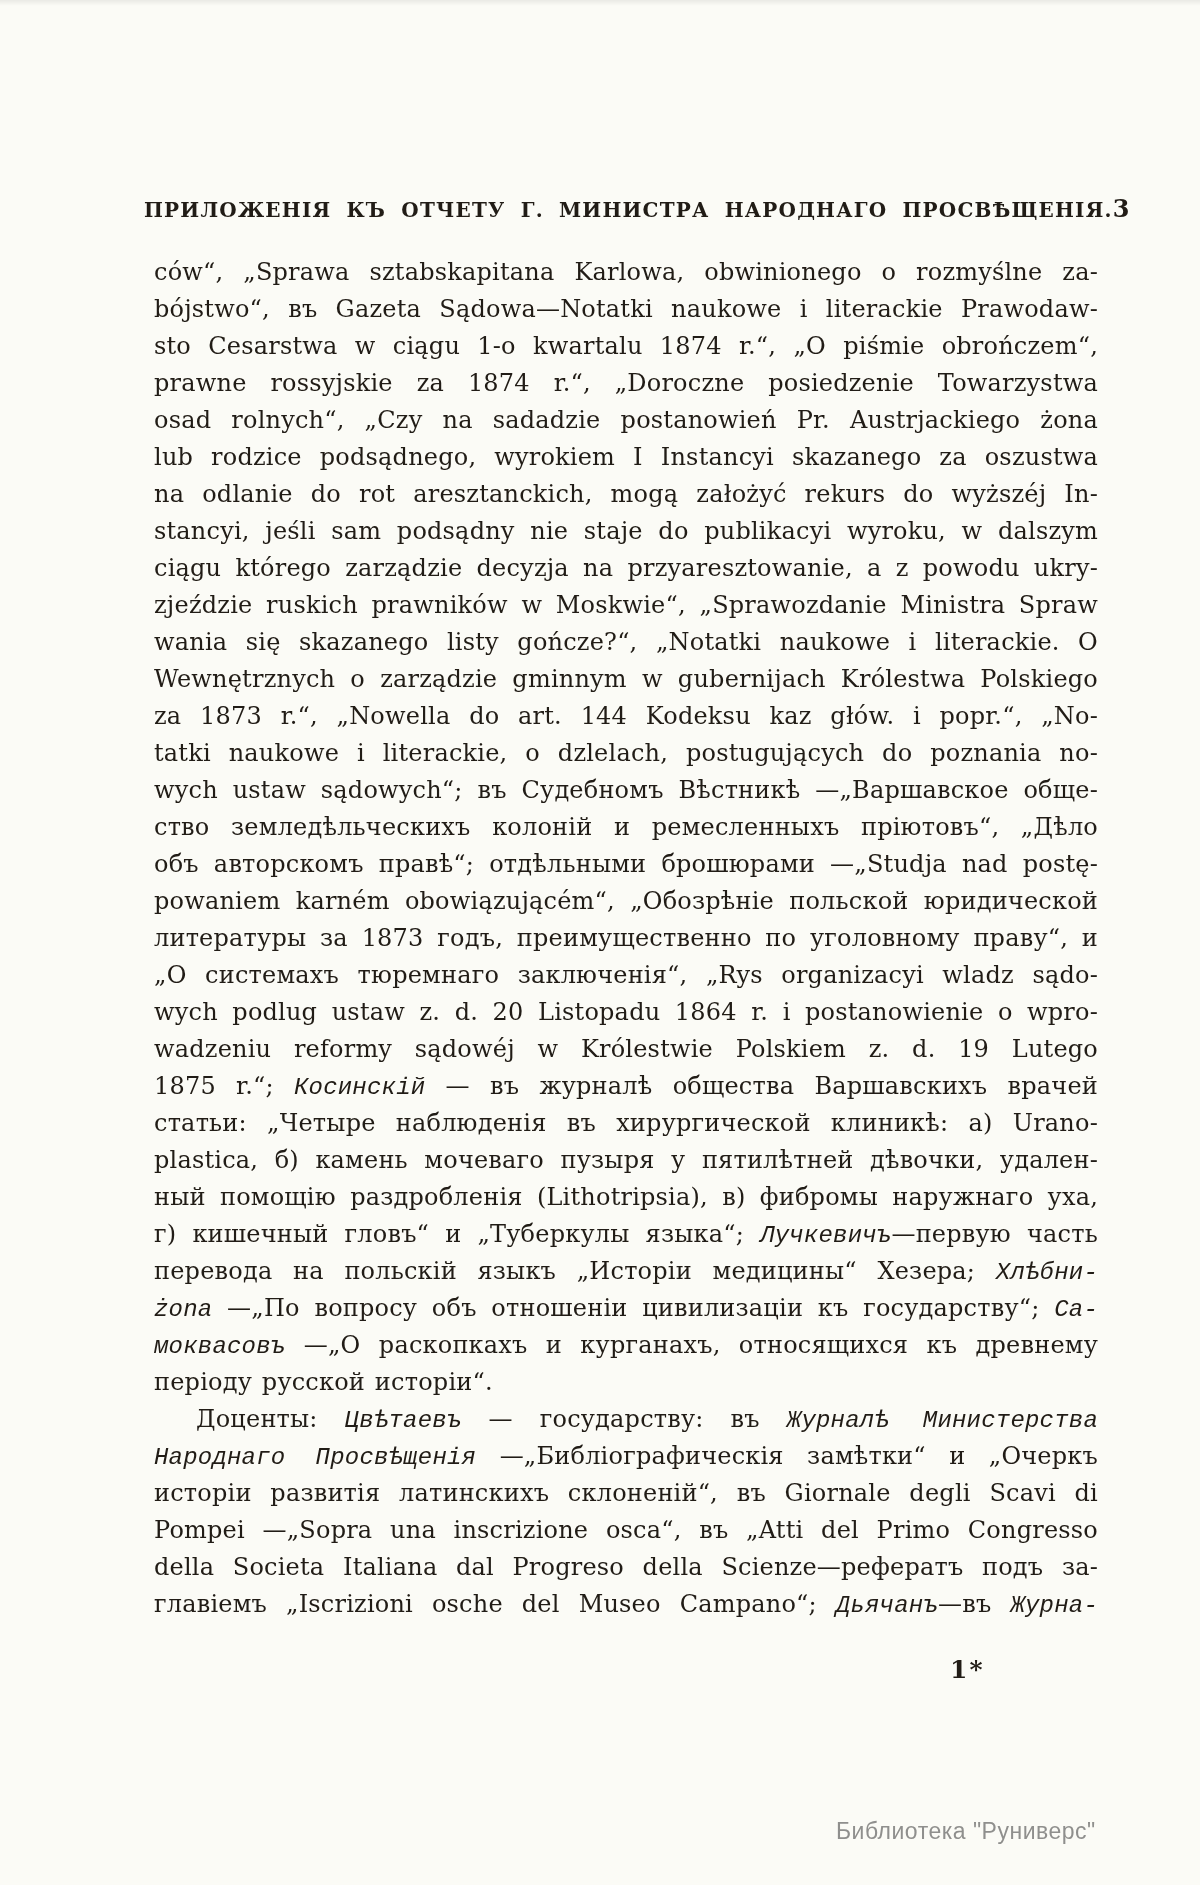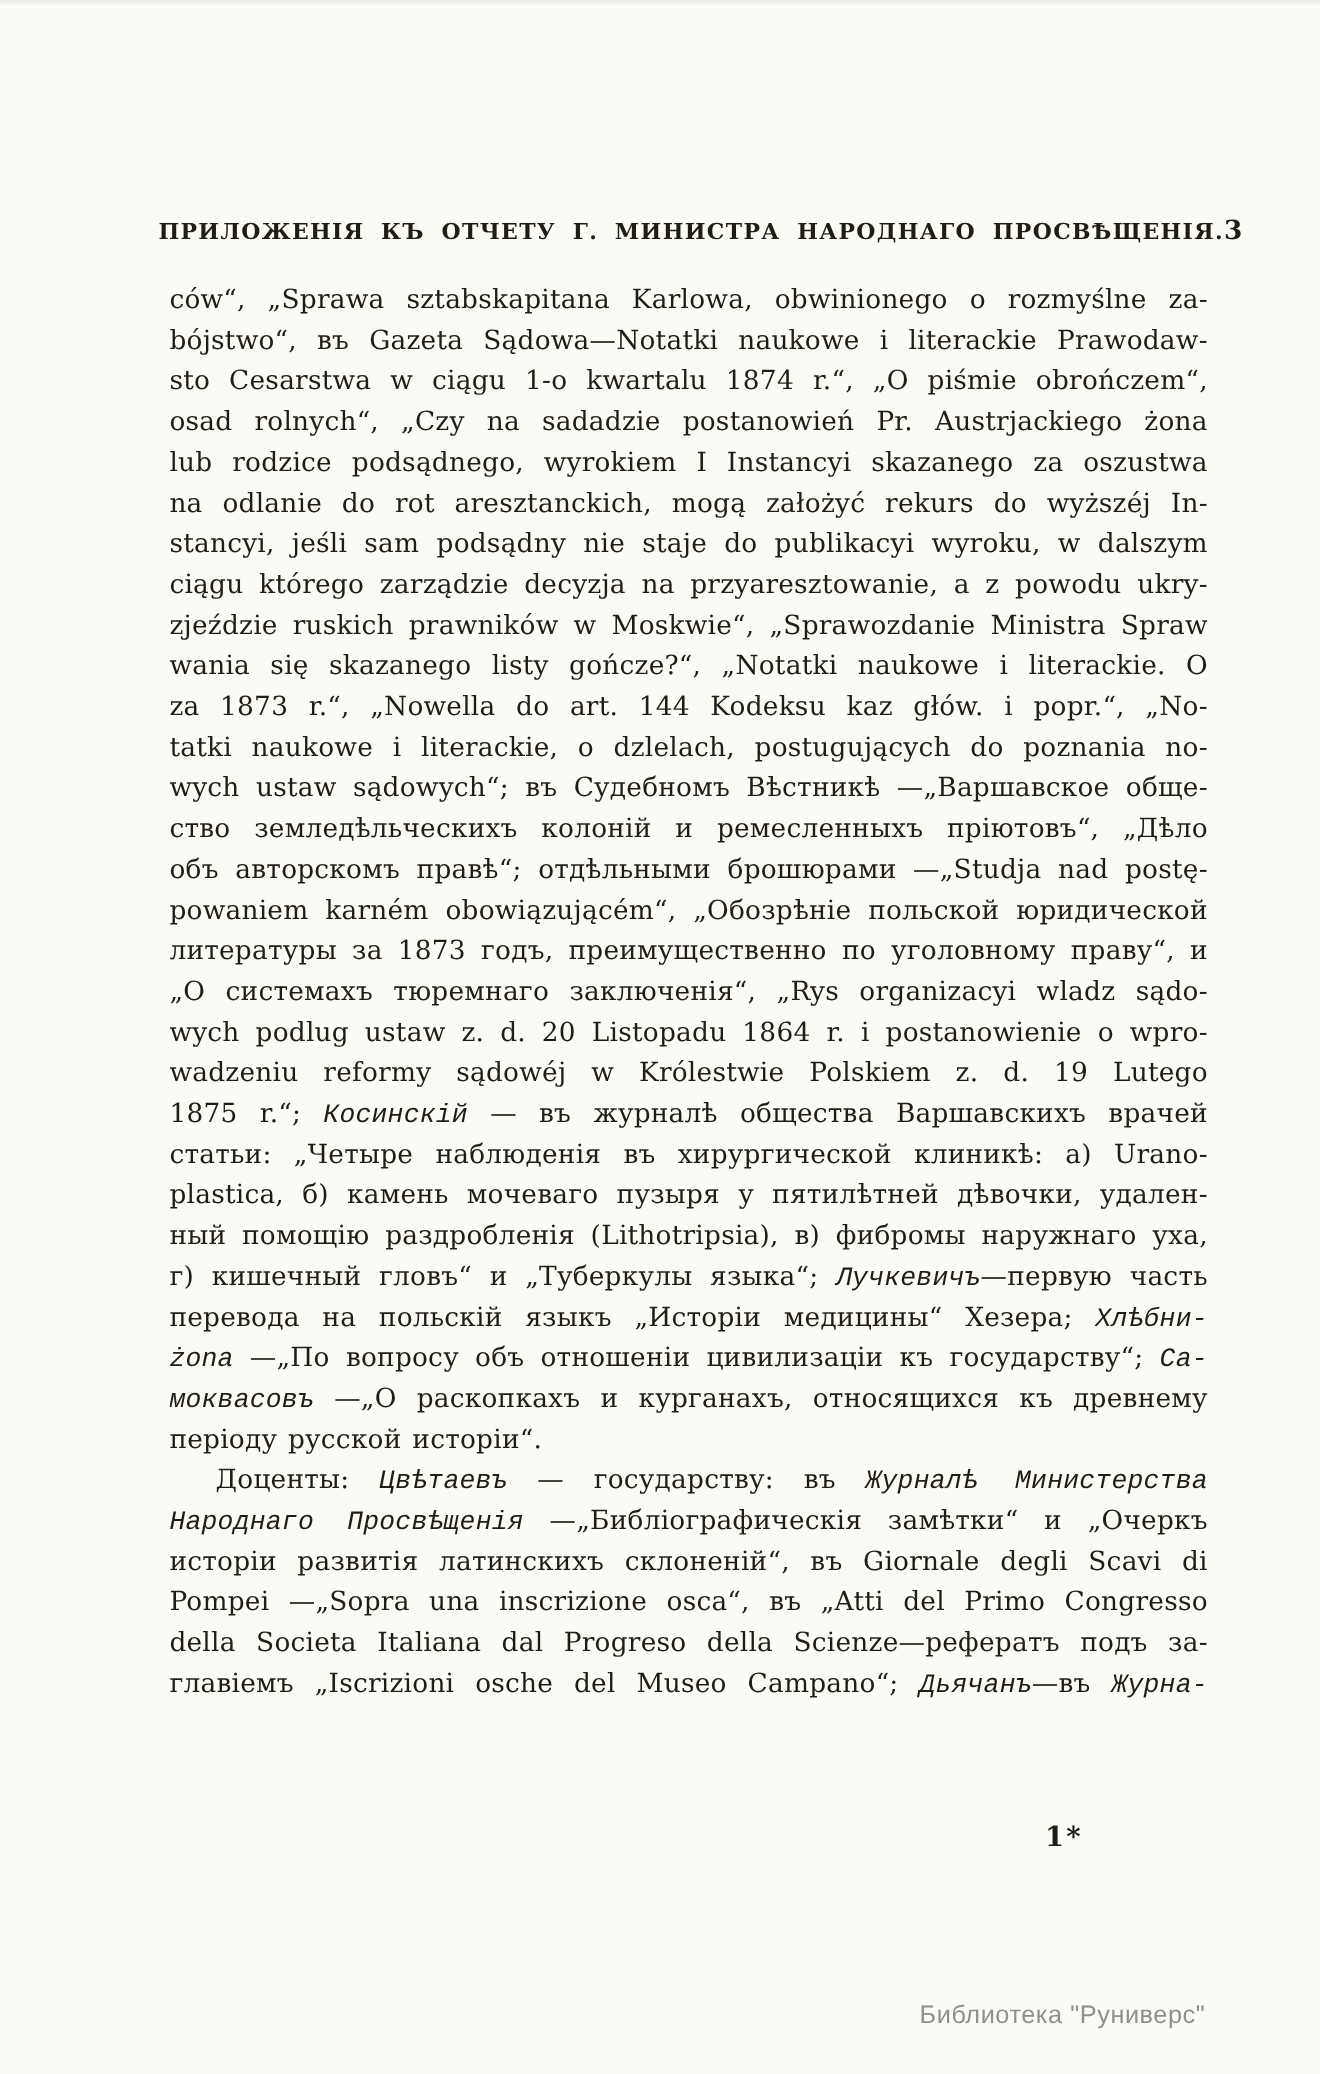--- a/index.html
+++ b/index.html
@@ -90,27 +90,29 @@
   <div class="header-row">
     <div class="header-title">ПРИЛОЖЕНІЯ КЪ ОТЧЕТУ Г. МИНИСТРА НАРОДНАГО ПРОСВѢЩЕНІЯ.</div>
     <div class="page-number">3</div>
   </div>
 
   <div class="text-block">
       <div>
         <div class="line"><span>ców“, „Sprawa sztabskapitana Karlowa, obwinionego o rozmyślne za-</span></div>
         <div class="line"><span>bójstwo“, въ Gazeta Sądowa—Notatki naukowe i literackie Prawodaw-</span></div>
         <div class="line"><span>sto Cesarstwa w ciągu 1-o kwartalu 1874 r.“, „O piśmie obrończem“,</span></div>
+        <div class="line"><span>prawne rossyjskie za 1874 r.“, „Doroczne posiedzenie Towarzystwa</span></div>
         <div class="line"><span>osad rolnych“, „Czy na sadadzie postanowień Pr. Austrjackiego żona</span></div>
         <div class="line"><span>lub rodzice podsądnego, wyrokiem I Instancyi skazanego za oszustwa</span></div>
         <div class="line"><span>na odlanie do rot aresztanckich, mogą założyć rekurs do wyższéj In-</span></div>
         <div class="line"><span>stancyi, jeśli sam podsądny nie staje do publikacyi wyroku, w dalszym</span></div>
         <div class="line"><span>ciągu którego zarządzie decyzja na przyaresztowanie, a z powodu ukry-</span></div>
         <div class="line"><span>zjeździe ruskich prawników w Moskwie“, „Sprawozdanie Ministra Spraw</span></div>
         <div class="line"><span>wania się skazanego listy gończe?“, „Notatki naukowe i literackie. O</span></div>
+        <div class="line"><span>Wewnętrznych o zarządzie gminnym w gubernijach Królestwa Polskiego</span></div>
         <div class="line"><span>za 1873 r.“, „Nowella do art. 144 Kodeksu kaz głów. i popr.“, „No-</span></div>
         <div class="line"><span>tatki naukowe i literackie, o dzlelach, postugujących do poznania no-</span></div>
         <div class="line"><span>wych ustaw sądowych“; въ Судебномъ Вѣстникѣ —„Варшавское обще-</span></div>
         <div class="line"><span>ство земледѣльческихъ колоній и ремесленныхъ пріютовъ“, „Дѣло</span></div>
         <div class="line"><span>объ авторскомъ правѣ“; отдѣльными брошюрами —„Studja nad postę-</span></div>
         <div class="line"><span>powaniem karném obowiązującém“, „Обозрѣніе польской юридической</span></div>
         <div class="line"><span>литературы за 1873 годъ, преимущественно по уголовному праву“, и</span></div>
         <div class="line"><span>„О системахъ тюремнаго заключенія“, „Rys organizacyi wladz sądo-</span></div>
         <div class="line"><span>wych podlug ustaw z. d. 20 Listopadu 1864 r. i postanowienie o wpro-</span></div>
         <div class="line"><span>wadzeniu reformy sądowéj w Królestwie Polskiem z. d. 19 Lutego</span></div>

